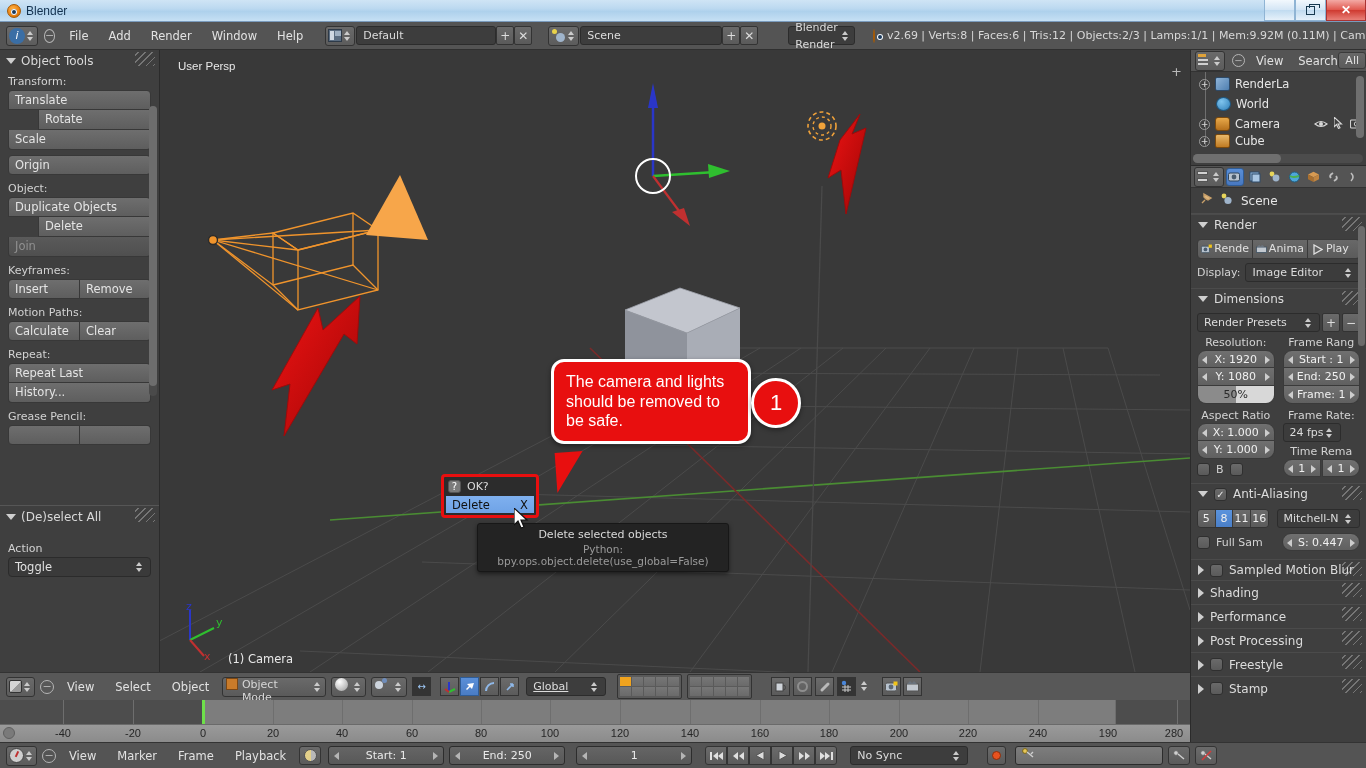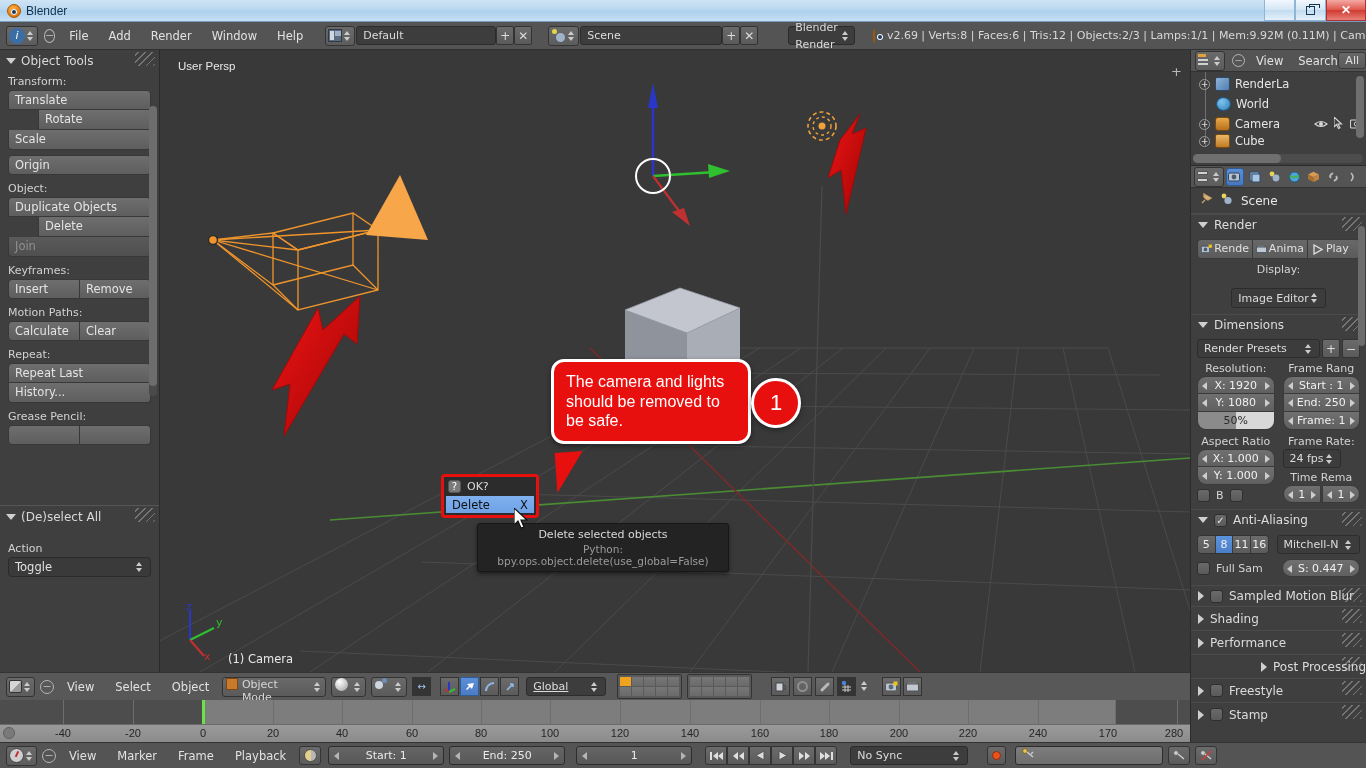--- a/index.html
+++ b/index.html
@@ -656,21 +656,21 @@
       <span class="tl-num" style="left:412px">60</span>
       <span class="tl-num" style="left:481px">80</span>
       <span class="tl-num" style="left:550px">100</span>
       <span class="tl-num" style="left:620px">120</span>
       <span class="tl-num" style="left:690px">140</span>
       <span class="tl-num" style="left:760px">160</span>
       <span class="tl-num" style="left:829px">180</span>
       <span class="tl-num" style="left:899px">200</span>
       <span class="tl-num" style="left:968px">220</span>
       <span class="tl-num" style="left:1038px">240</span>
-      <span class="tl-num" style="left:1108px">170</span>
+      <span class="tl-num" style="left:1108px">190</span>
       <span class="tl-num" style="left:1174px">280</span>
     </div>
     <div class="tl-knob"></div>
   </div>
 
   <div class="tlbar">
     <div class="editor-sel">
       <span style="width:15px;height:15px;border-radius:50%;background:#cfcfcf;border:1px solid #444;position:relative;display:inline-block;">
         <span style="position:absolute;left:6px;top:2px;width:1.5px;height:6px;background:#c03030;transform:rotate(25deg);"></span>
       </span>
@@ -940,21 +940,21 @@
           </svg>
         <span>Anima</span>
       </div>
       <div class="bl-btn" style="flex:0.9;border-radius:0 4px 4px 0;border-left:none;height:20px;gap:3px;padding:0 4px;">
         <svg width="11" height="11" viewBox="0 0 11 11">
             <polygon points="2,1 2,10 10,5.5" fill="none" stroke="#e0e0e0" stroke-width="1.3"></polygon>
           </svg>
         <span>Play</span>
       </div>
     </div>
-    <div style="display:flex;align-items:center;gap:12px;margin:4px 6px 0;flex-direction:column;">
+    <div style="display:flex;align-items:center;gap:5px;margin:4px 6px 0;">
       <span class="p-sub">Display:</span>
       <div class="bl-field" style="flex:1;justify-content:space-between;background:#3c3c3c;">
         <span>Image Editor</span>
         <span class="spin">
             <i class="up"></i>
             <i class="dn"></i>
           </span>
       </div>
     </div>
 
@@ -1098,21 +1098,21 @@
     <div class="p-sect" style="height:24px;">
       <span class="tri r"></span>
       <span>Shading</span>
       <span class="grip"></span>
     </div>
     <div class="p-sect" style="height:24px;">
       <span class="tri r"></span>
       <span>Performance</span>
       <span class="grip"></span>
     </div>
-    <div class="p-sect" style="height:24px;justify-content:flex-end;">
+    <div class="p-sect" style="height:24px;">
       <span class="tri r"></span>
       <span>Post Processing</span>
       <span class="grip"></span>
     </div>
     <div class="p-sect" style="height:24px;">
       <span class="tri r"></span>
       <span class="p-chk"></span>
       <span>Freestyle</span>
       <span class="grip"></span>
     </div>

